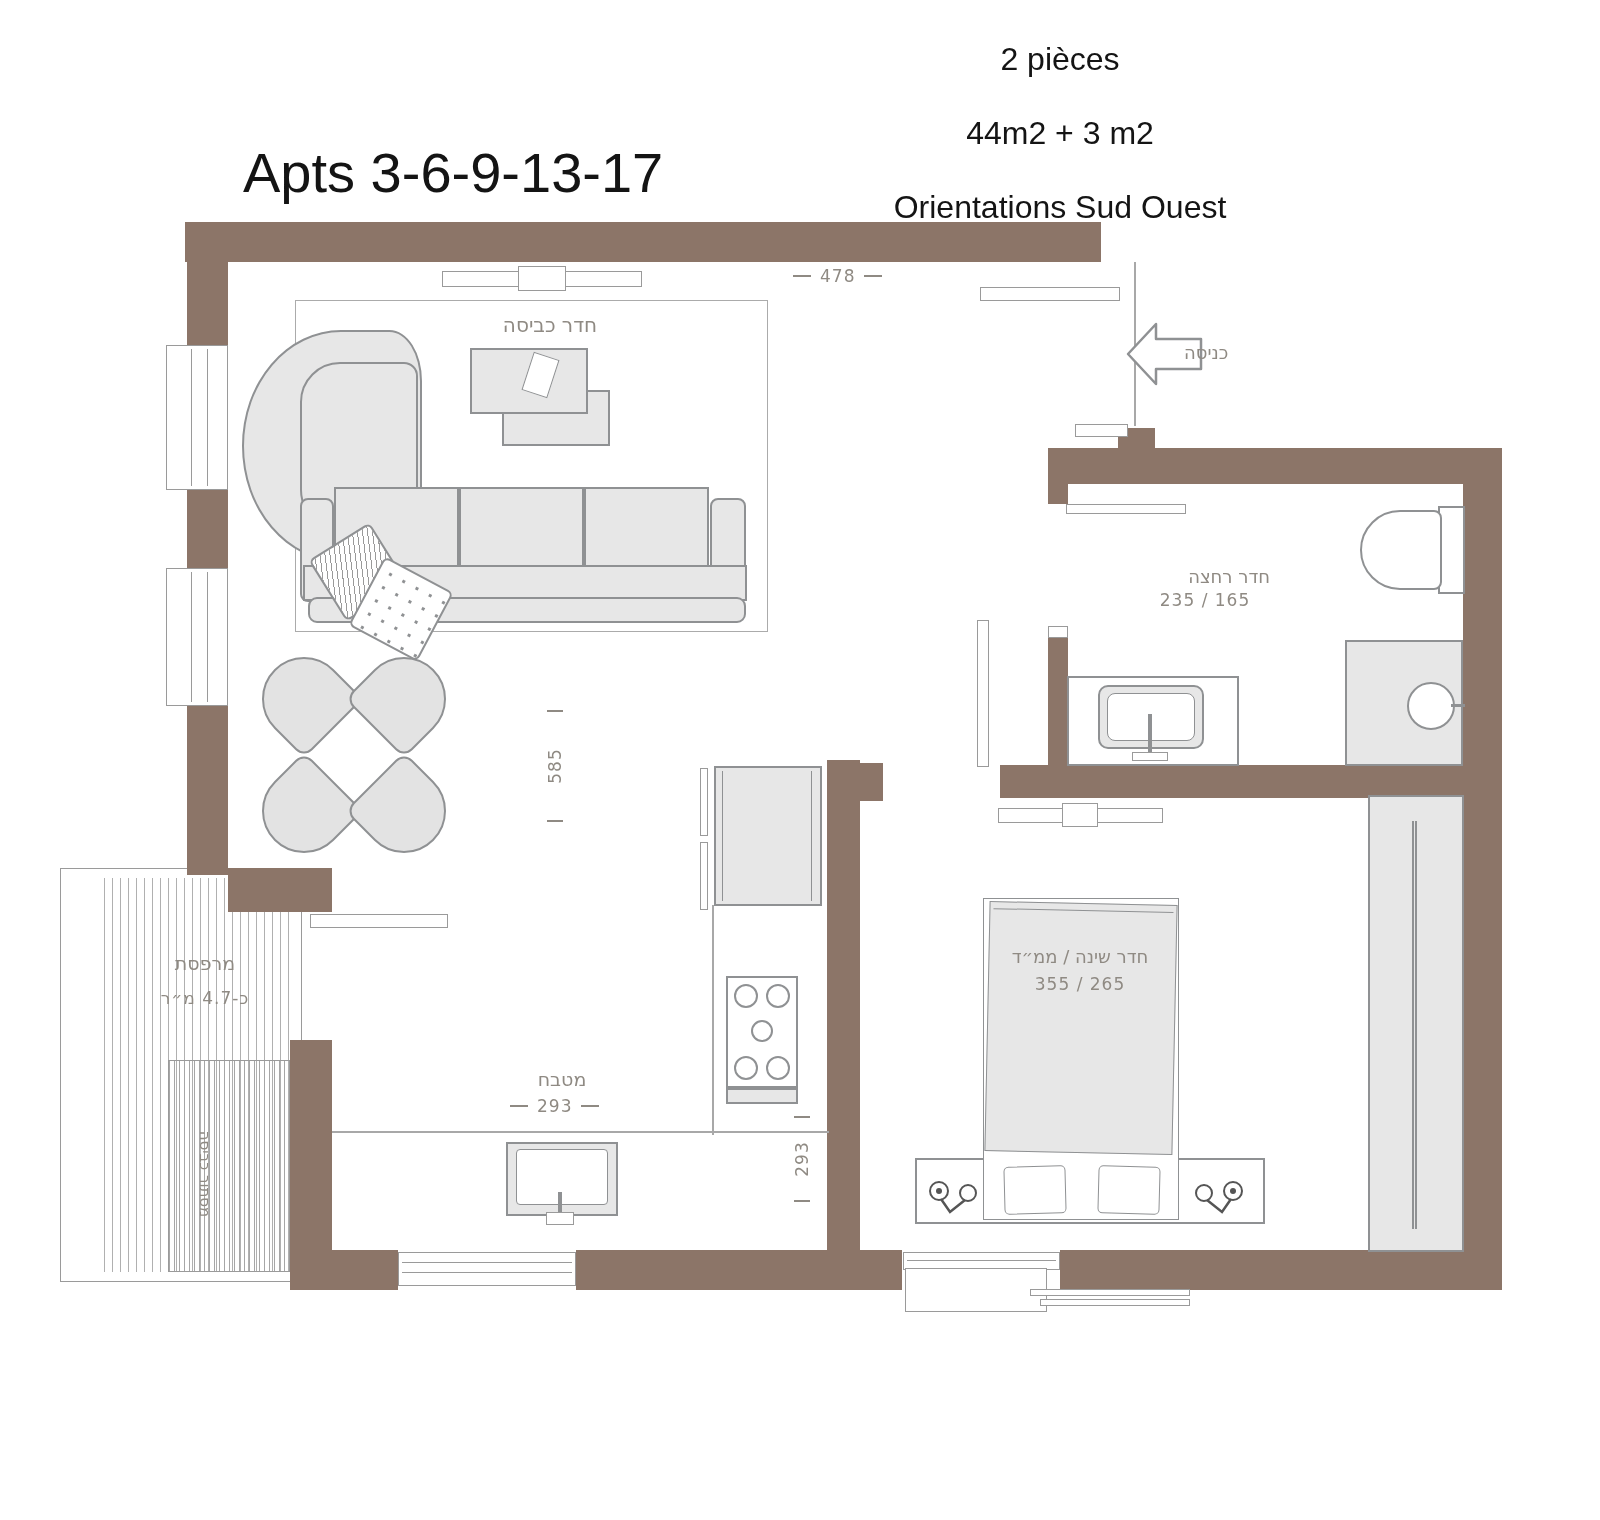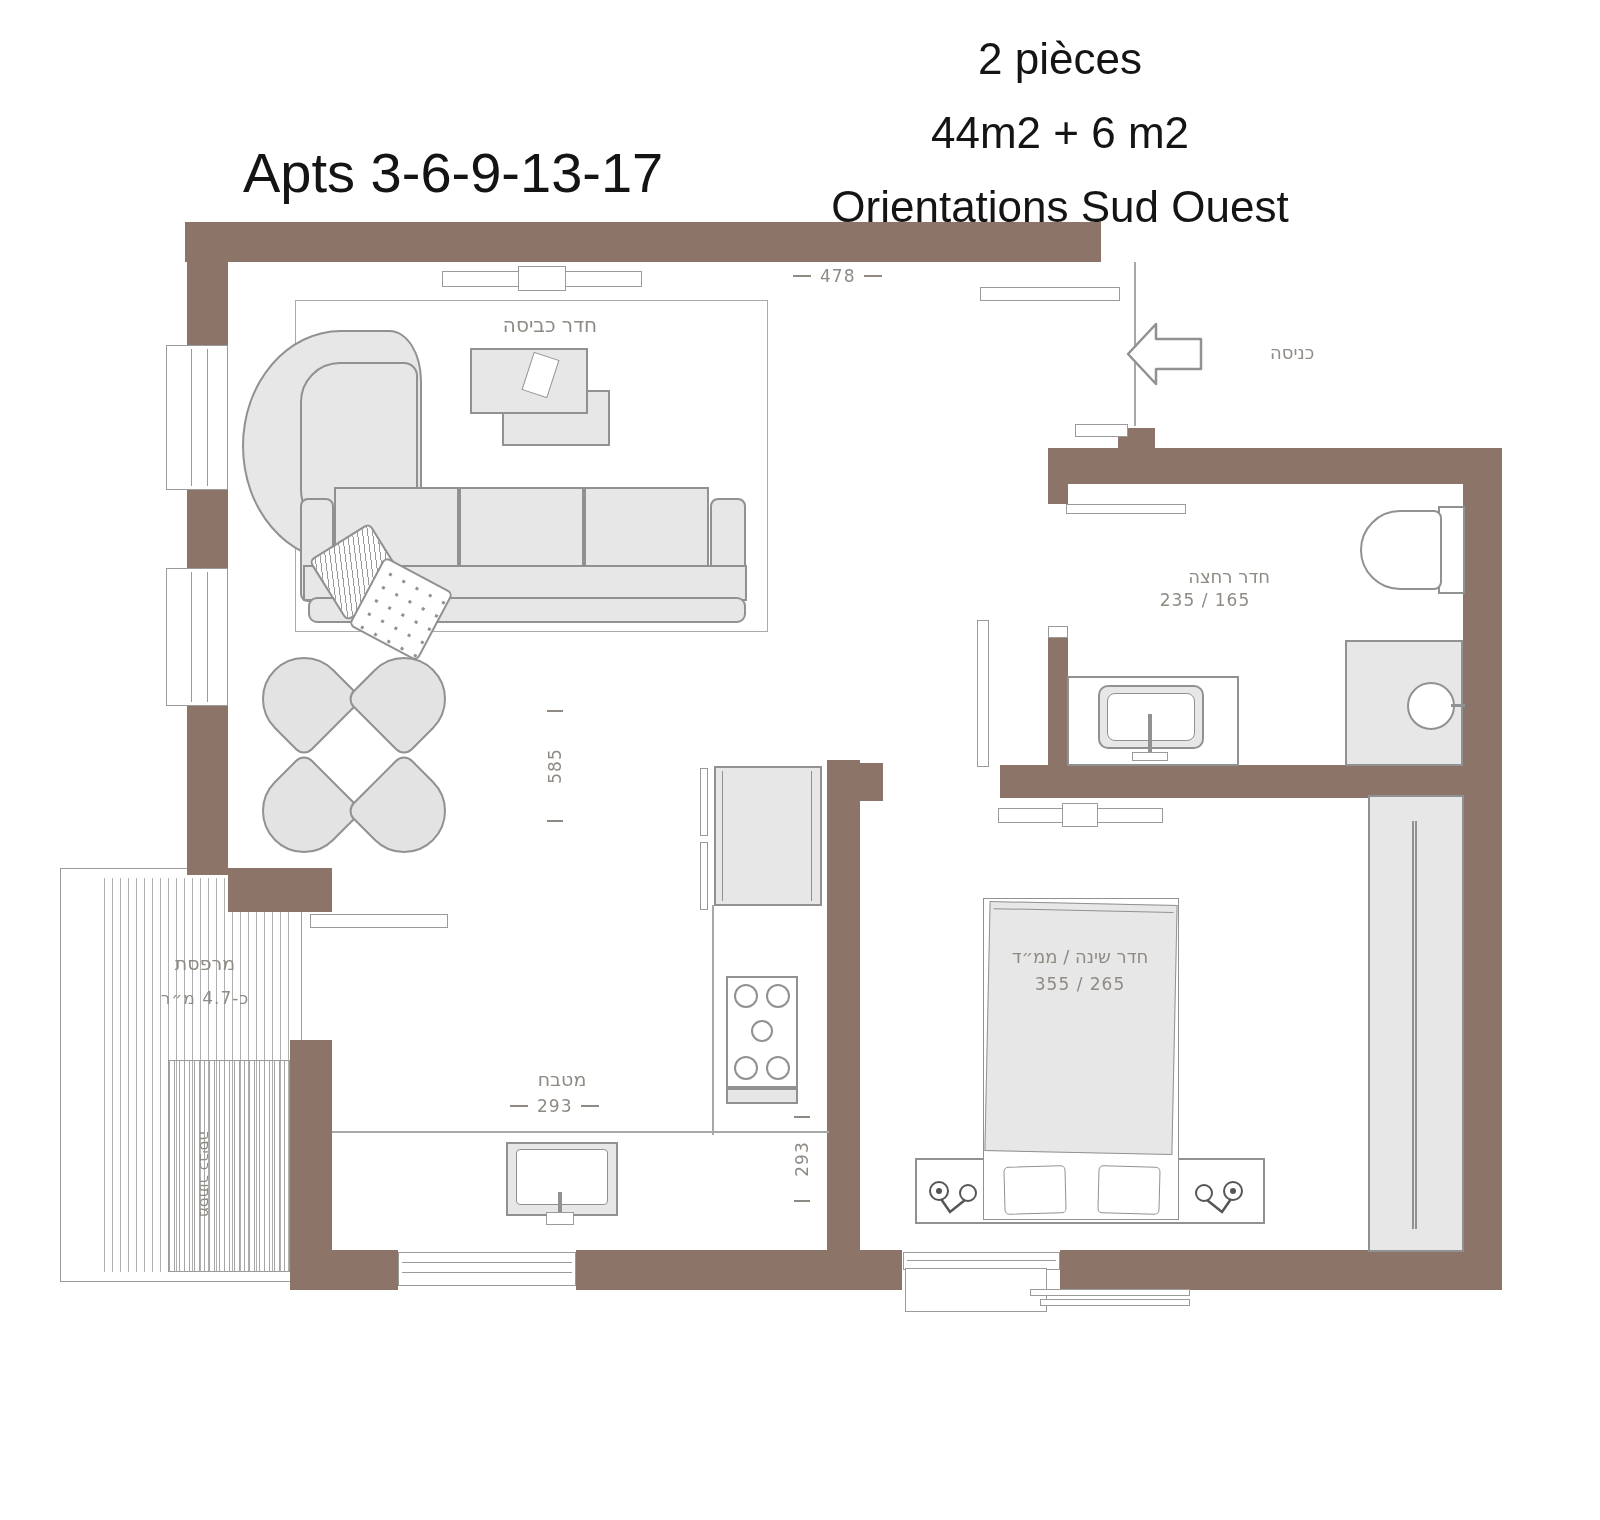--- a/index.html
+++ b/index.html
@@ -14,41 +14,41 @@
        font-size:19px;text-align:center;white-space:nowrap;}
   .lbl-sub{font-size:17px;letter-spacing:1px;}
   .dim-row{position:absolute;display:flex;align-items:center;gap:9px;color:var(--c-label,#8f8a83);
            font-family:"DejaVu Sans","Liberation Sans",sans-serif;font-size:17px;letter-spacing:1px;}
   .dim-col{position:absolute;display:flex;flex-direction:column;align-items:center;justify-content:space-between;
            color:var(--c-label,#8f8a83);font-family:"DejaVu Sans","Liberation Sans",sans-serif;font-size:17px;letter-spacing:1px;}
   .dash{width:18px;height:2px;background:var(--c-label,#8f8a83);}
   .dash-h{width:16px;height:2px;background:var(--c-label,#8f8a83);}
   .rot-up{transform:rotate(-90deg);display:block;}
   .title{position:absolute;color:var(--c-title,#111);font-family:"Liberation Sans",sans-serif;}
-  .title-right{left:720px;top:22px;width:680px;text-align:center;font-size:44px;line-height:74px;}
+  .title-right{left:720px;top:22px;width:680px;text-align:center;font-size:32px;line-height:74px;}
   .title-apts{left:243px;top:140px;font-size:56px;}
   .win{position:absolute;background:#fff;border:1.5px solid #9a9a9a;box-sizing:border-box;}
   .vline-in{position:absolute;top:3px;bottom:3px;width:0;border-left:1.5px solid #9a9a9a;}
   .hline-in{position:absolute;left:3px;right:3px;height:0;border-top:1.5px solid #9a9a9a;}
   .slats{position:absolute;background-image:repeating-linear-gradient(to right,#b0b0b0 0,#b0b0b0 1px,transparent 1px,transparent 8px);}
   .slats-dense{position:absolute;border:1.5px solid #9a9a9a;box-sizing:border-box;
     background-image:repeating-linear-gradient(to right,#a6a6a6 0,#a6a6a6 1px,transparent 1px,transparent 5px);}
   .burner{position:absolute;border:2px solid var(--c-stroke,#8f9193);border-radius:50%;background:#fff;box-sizing:border-box;}
   .chair{position:absolute;width:84px;height:84px;background:#e3e3e3;border:2px solid var(--c-stroke,#8f9193);
          box-sizing:border-box;border-radius:50% 50% 12px 12px;}
 </style>
 </head>
 <body>
 
 <div class="plan">
 
   <div class="title title-apts">Apts 3-6-9-13-17</div>
   <div class="title title-right">
     <div>2 pièces</div>
-    <div>44m2 + 6 m2</div>
+    <div>44m2 + 3 m2</div>
     <div>Orientations Sud Ouest</div>
   </div>
 
   <div class="win" style="left:60px;top:868px;width:242px;height:414px;border-width:1.5px;"></div>
   <div class="slats" style="left:104px;top:878px;width:186px;height:394px;"></div>
   <div class="slats-dense" style="left:168px;top:1060px;width:122px;height:212px;"></div>
   <div class="lbl" style="left:105px;top:1165px;width:200px;font-size:15px;transform:rotate(90deg);">מסתור כביסה</div>
   <div class="lbl" style="left:150px;top:952px;width:110px;" dir="rtl">מרפסת</div>
   <div class="lbl lbl-sub" style="left:148px;top:988px;width:114px;" dir="rtl">כ-4.7 מ״ר</div>
 
@@ -116,21 +116,21 @@
   <div class="furn" style="left:303px;top:565px;width:444px;height:36px;"></div>
   <div class="furn" style="left:308px;top:597px;width:438px;height:26px;border-radius:9px;"></div>
   <div class="abs" style="left:322px;top:536px;width:72px;height:72px;transform:rotate(-32deg);border:2px solid var(--c-stroke,#8f9193);border-radius:6px;box-sizing:border-box;
               background:repeating-linear-gradient(115deg,#ffffff 0 4px,#9a9a9a 4px 5px);"></div>
   <div class="abs" style="left:362px;top:570px;width:78px;height:78px;transform:rotate(28deg);border:2px solid var(--c-stroke,#8f9193);border-radius:6px;box-sizing:border-box;
               background-color:#fff;background-image:radial-gradient(#8f9193 1.6px,transparent 1.8px);background-size:15px 15px;background-position:4px 4px;"></div>
 
   <svg class="abs" style="left:1126px;top:322px;" width="78" height="64" viewBox="0 0 78 64">
     <polygon points="2,32 30,2 30,17 75,17 75,47 30,47 30,62" fill="#ffffff" stroke="#8f9193" stroke-width="2.5" stroke-linejoin="round"></polygon>
   </svg>
-  <div class="lbl" style="left:1270px;top:342px;font-size:18px;" dir="rtl">כניסה</div>
+  <div class="lbl" style="left:1184px;top:342px;font-size:18px;" dir="rtl">כניסה</div>
 
   <div class="chair" style="left:262px;top:657px;transform:rotate(-45deg);"></div>
   <div class="chair" style="left:362px;top:657px;transform:rotate(45deg);"></div>
   <div class="chair" style="left:262px;top:769px;transform:rotate(-135deg);"></div>
   <div class="chair" style="left:362px;top:769px;transform:rotate(135deg);"></div>
 
   <div class="thinline" style="left:712px;top:905px;width:2px;height:230px;"></div>
   <div class="thinline" style="left:332px;top:1131px;width:382px;height:2px;"></div>
   <div class="thinline" style="left:712px;top:1131px;width:117px;height:2px;"></div>
 

